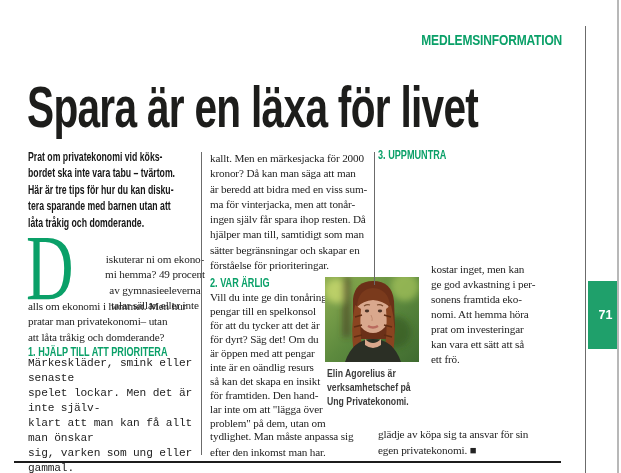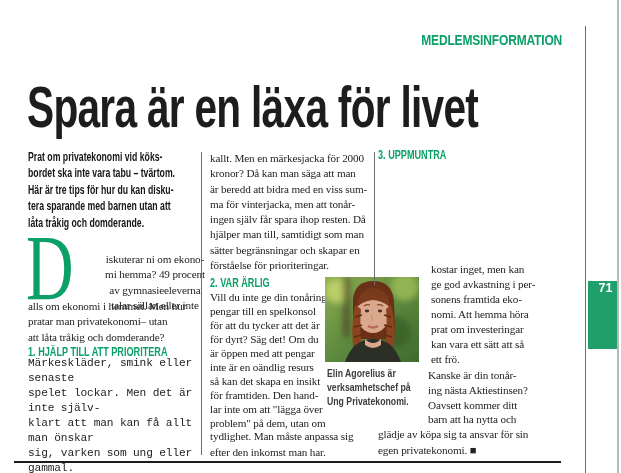--- a/index.html
+++ b/index.html
@@ -68,21 +68,21 @@
   .caption{
     left:327px;top:367px;width:120px;
     font-weight:bold;font-size:10px;line-height:13.8px;color:#3c3c3c;
     transform:scaleX(0.87);transform-origin:0 0;white-space:pre-line;
   }
 
   
   .page-tab{
     left:588px;top:281px;width:29px;height:68px;
     background:var(--tab-green);
-    display:flex;justify-content:center;
+    display:flex;align-items:center;justify-content:center;
     color:#ffffff;font-weight:bold;font-size:12.5px;
     padding-left:6px;
   }
 
   
   .vrule{width:1px;background:var(--rule);}
   .vrule-col1{left:201px;top:152px;height:303px;}
   .vrule-col2{left:374px;top:152px;height:133px;}
   .vrule-page{left:585px;top:26px;height:447px;}
   .vrule-edge{left:617px;top:0;height:473px;width:2px;background:#b8b8b8;}
@@ -143,24 +143,20 @@
 problem" på dem, utan om</div>
 
   <div class="abs ghead" style="left:378px;top:148px;">3. UPPMUNTRA</div>
   <div class="abs serif" style="left:431px;top:262px;width:140px;line-height:15px;">kostar inget, men kan
 ge god avkastning i per-
 sonens framtida eko-
 nomi. Att hemma höra
 prat om investeringar
 kan vara ett sätt att så
 ett frö.</div>
-  <div class="abs serif" style="left:428px;top:368px;width:140px;line-height:14.8px;">Kanske är din tonår-
-ing nästa Aktiestinsen?
-Oavsett kommer ditt
-barn att ha nytta och</div>
   <div class="abs serif" style="left:378px;top:427px;width:195px;line-height:15.5px;">glädje av köpa sig ta ansvar för sin
 egen privatekonomi. ■</div>
 
   <div class="abs photo">
     <svg width="94" height="85" viewBox="0 0 94 85">
       <defs>
         <filter id="blur1">
             <feGaussianBlur stdDeviation="3"></feGaussianBlur>
           </filter>
         <linearGradient id="bg" x1="0" y1="0" x2="1" y2="1">

